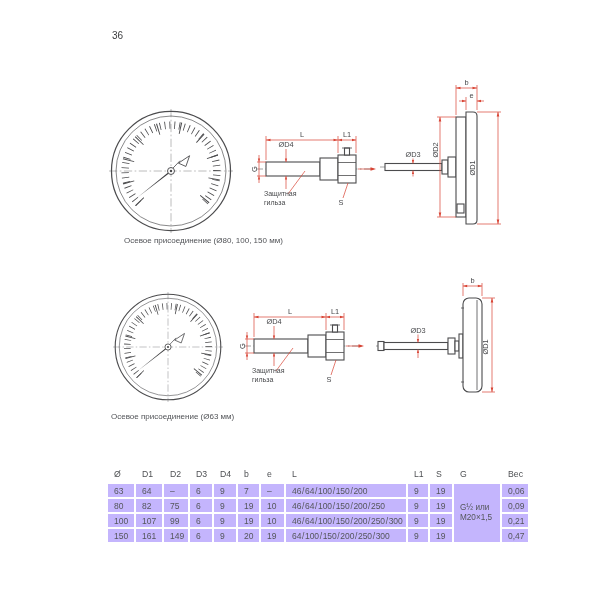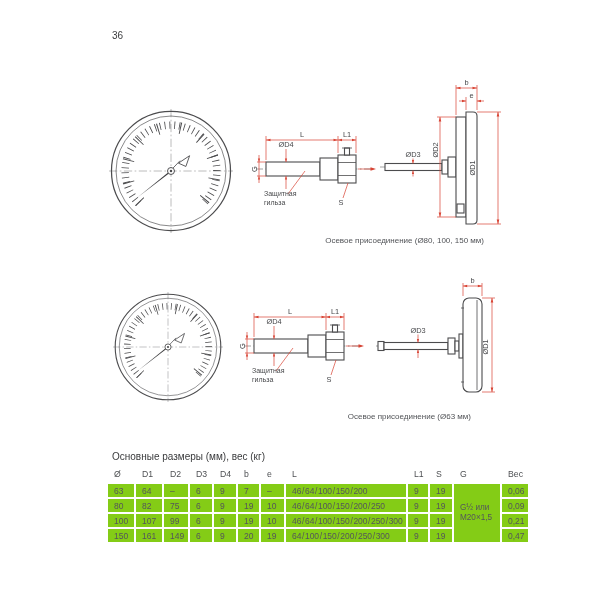--- a/index.html
+++ b/index.html
@@ -1,39 +1,39 @@
 <!DOCTYPE html>
 <html><head>
 <meta charset="utf-8">
 <style>
   html,body{margin:0;padding:0;background:#fff;}
   .page{position:relative;width:600px;height:600px;background:#ffffff;overflow:hidden;
         font-family:"Liberation Sans",sans-serif;color:#434447;margin-left:20px;}
   .abs{position:absolute;}
   .page-num{left:92px;top:30px;font-size:10px;color:#3c3d3f;}
-  .caption{font-size:8px;color:#515357;text-align:right;}
+  .caption{font-size:8px;color:#515357;text-align:left;}
   .cap1{left:104px;top:236px;width:360px;}
   .cap2{left:91px;top:412px;width:360px;}
   .tbl-title{left:92px;top:451px;font-size:10px;color:#3a3b3d;}
   
   .ol{stroke:#4c4c4e;stroke-width:1.1;fill:#fff;}
   .olt{stroke:#4c4c4e;stroke-width:0.8;fill:none;}
   .tick{stroke:#4d4d4f;fill:none;}
   .cl{stroke:#6f6f71;stroke-width:0.65;stroke-dasharray:7 2.5 1.5 2.5;fill:none;}
   .cl2{stroke:#8b8b8d;stroke-width:0.7;stroke-dasharray:10 3 2 3;fill:none;}
   .dim{stroke:#d84333;stroke-width:0.7;fill:none;}
   .dimf{fill:#d84333;stroke:none;}
   svg text{font-family:"Liberation Sans",sans-serif;fill:#47484b;}
   .lbl{font-size:7.4px;}
   .lbs{font-size:7px;}
   
   .dims-table{position:absolute;left:86px;top:466px;border-collapse:separate;border-spacing:2px;
               table-layout:fixed;width:424px;font-size:8.5px;color:#54565a;}
   .dims-table th{font-weight:normal;text-align:left;padding:1px 0 3px 6px;font-size:8.7px;color:#4e5053;background:#fff;}
-  .dims-table td{background:#84cc16;height:13px;padding:0 0 0 6px;white-space:nowrap;overflow:hidden;}
+  .dims-table td{background:#c4b5fd;height:13px;padding:0 0 0 6px;white-space:nowrap;overflow:hidden;}
   .dims-table td.coll{word-spacing:-1.5px;letter-spacing:-0.1px;}
   .dims-table td.gcell{vertical-align:middle;line-height:1.25;font-size:8.2px;}
 </style>
 </head>
 <body>
 
 <div class="page">
 
   <div class="abs page-num">36</div>
 
@@ -276,21 +276,20 @@
       <text class="lbl" x="42" y="71" text-anchor="middle">ØD3</text>
       <line class="dim" x1="42" y1="72.5" x2="42" y2="80.5"></line>
       <polygon class="dimf" points="42,80.5 40.9,76.9 43.1,76.9"></polygon>
       <line class="dim" x1="42" y1="96" x2="42" y2="87.5"></line>
       <polygon class="dimf" points="42,87.5 40.9,91.1 43.1,91.1"></polygon>
     </g>
   </svg>
 
   <div class="abs caption cap2">Осевое присоединение (Ø63 мм)</div>
 
-  <div class="abs tbl-title">Основные размеры (мм), вес (кг)</div>
 
   <table class="dims-table">
     <colgroup>
       <col style="width:26px">
         <col style="width:26px">
         <col style="width:24px">
         <col style="width:22px">
       <col style="width:22px">
         <col style="width:21px">
         <col style="width:23px">

